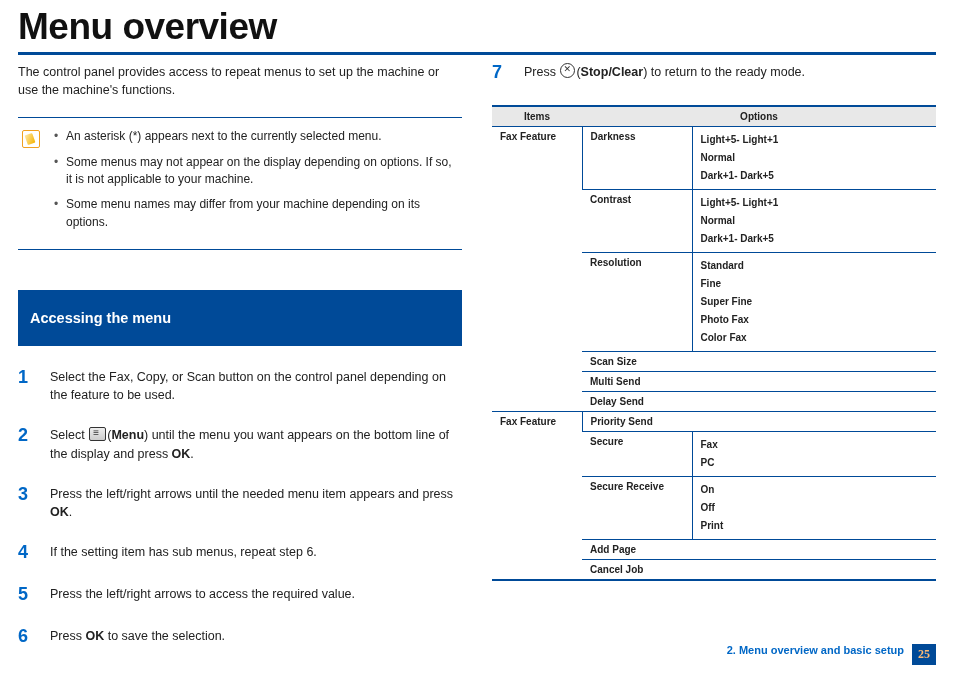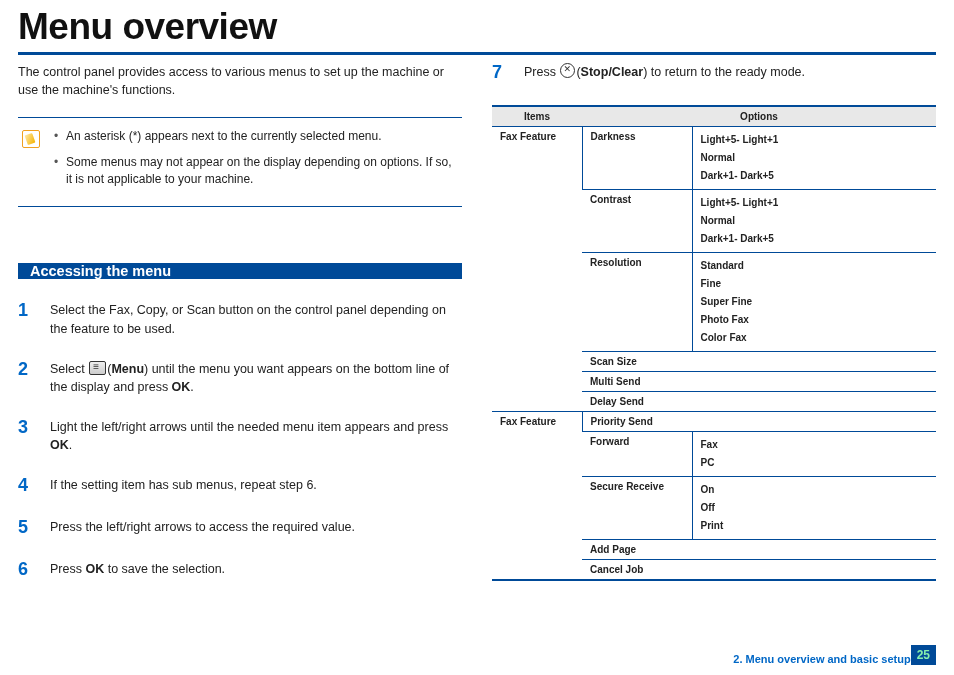--- a/index.html
+++ b/index.html
@@ -34,21 +34,21 @@
   .intro {
     line-height: 1.45;
     margin-bottom: 18px;
   }
   .note-box {
     border-top: 1.5px solid #004a98;
     border-bottom: 1.5px solid #004a98;
     padding: 10px 8px 10px 0;
     display: flex;
     gap: 12px;
-    margin-bottom: 56px;
+    margin-bottom: 40px;
   }
   .note-icon {
     width: 18px;
     height: 18px;
     background: #fff;
     border: 1px solid #f0a020;
     border-radius: 2px;
     position: relative;
     flex-shrink: 0;
     margin-top: 2px;
@@ -75,21 +75,21 @@
     content: "•";
     position: absolute;
     left: 2px;
     color: #555;
   }
   .section-bar {
     background: #004a98;
     color: #fff;
     font-weight: 700;
     font-size: 14.5px;
-    padding: 0 12px;
+    padding: 20px 12px;
     margin-bottom: 22px;
   }
   ol.steps {
     list-style: none;
     counter-reset: step;
   }
   ol.steps > li {
     display: flex;
     gap: 14px;
     margin-bottom: 22px;
@@ -161,68 +161,71 @@
     font-weight: 700;
     line-height: 1.8;
   }
   .opt-table .bbot { border-bottom: 2px solid #004a98; }
 
   .footer {
     position: absolute;
     right: 18px;
     bottom: 10px;
     display: flex;
-    align-items: flex-end;
+    align-items: flex-start;
+    gap: 8px;
     font-size: 11px;
     color: #0067c6;
   }
   .footer .pg {
     background: #004a98;
-    color: #86efac;
+    color: #fdba74;
     font-weight: 700;
     padding: 3px 6px;
     font-size: 12px;
+    font-family: Liberation Serif, serif;
   }
 </style>
 </head>
 <body>
 
 <h1 class="title">Menu overview</h1>
 
 <div class="columns">
 
   <div class="col">
 
-    <p class="intro">The control panel provides access to various menus to set up the machine or use the machine's functions.</p>
+    <p class="intro">The control panel provides access to repeat menus to set up the machine or use the machine's functions.</p>
 
     <div class="note-box">
       <div class="note-icon"></div>
       <ul class="note-list">
         <li>An asterisk (*) appears next to the currently selected menu.</li>
         <li>Some menus may not appear on the display depending on options. If so, it is not applicable to your machine.</li>
+        <li>Some menu names may differ from your machine depending on its options.</li>
       </ul>
     </div>
 
     <div class="section-bar">Accessing the menu</div>
 
     <ol class="steps">
       <li>
         <span class="num">1</span>
         <span class="step-body">Select the Fax, Copy, or Scan button on the control panel depending on the feature to be used.</span>
       </li>
       <li>
         <span class="num">2</span>
         <span class="step-body">
           <span>Select </span><span class="inline-icon menu"></span><span>(</span><b>Menu</b><span>) until the menu you want appears on the bottom line of the display and press </span><b>OK</b><span>.</span>
         </span>
       </li>
       <li>
         <span class="num">3</span>
         <span class="step-body">
-          <span>Light the left/right arrows until the needed menu item appears and press </span><b>OK</b><span>.</span>
+          <span>Press the left/right arrows until the needed menu item appears and press </span><b>OK</b><span>.</span>
         </span>
       </li>
       <li>
         <span class="num">4</span>
         <span class="step-body">If the setting item has sub menus, repeat step 6.</span>
       </li>
       <li>
         <span class="num">5</span>
         <span class="step-body">Press the left/right arrows to access the required value.</span>
       </li>
@@ -289,21 +292,21 @@
         </tr>
         <tr>
           <td colspan="2">Delay Send</td>
         </tr>
 
         <tr>
           <td rowspan="5" class="bbot">Fax Feature</td>
           <td colspan="2">Priority Send</td>
         </tr>
         <tr>
-          <td>Forward</td>
+          <td>Secure</td>
           <td class="vals">
             <div>Fax</div>
             <div>PC</div>
           </td>
         </tr>
         <tr>
           <td>Secure Receive</td>
           <td class="vals">
             <div>On</div>
             <div>Off</div>

